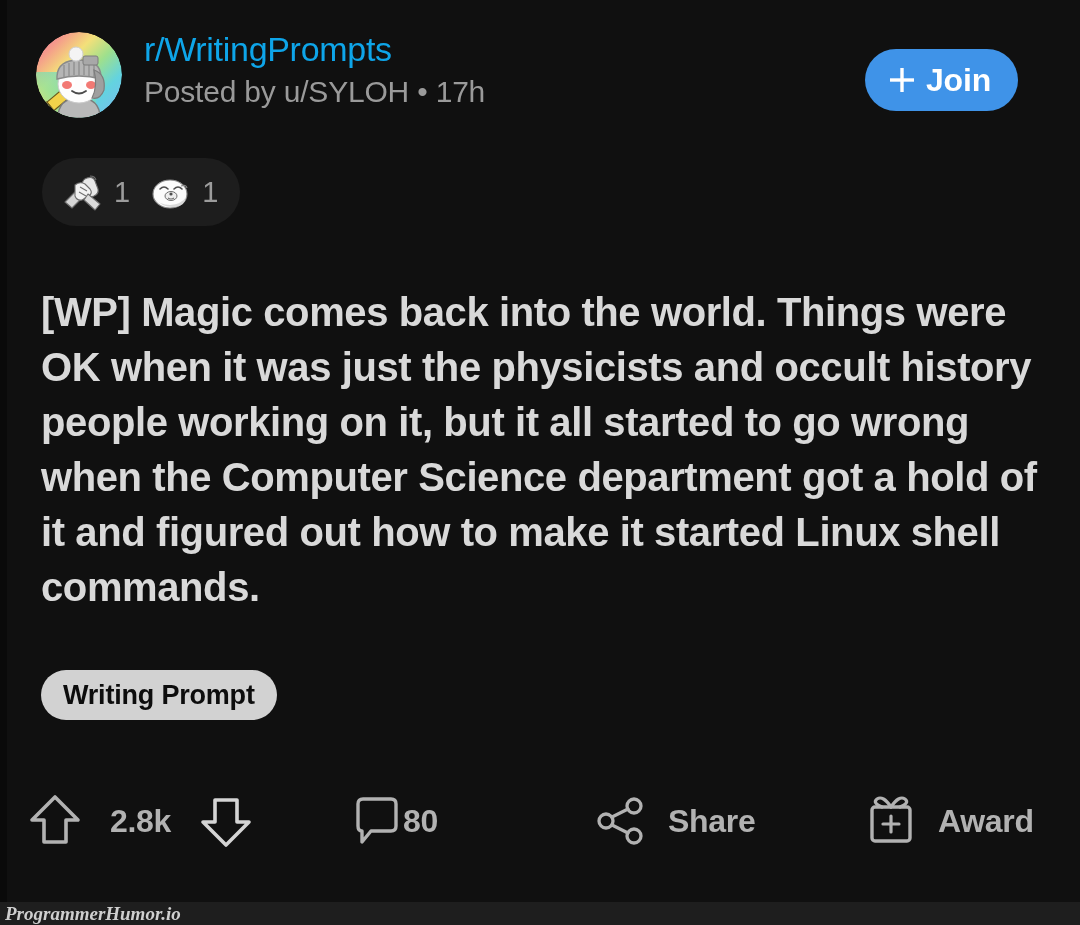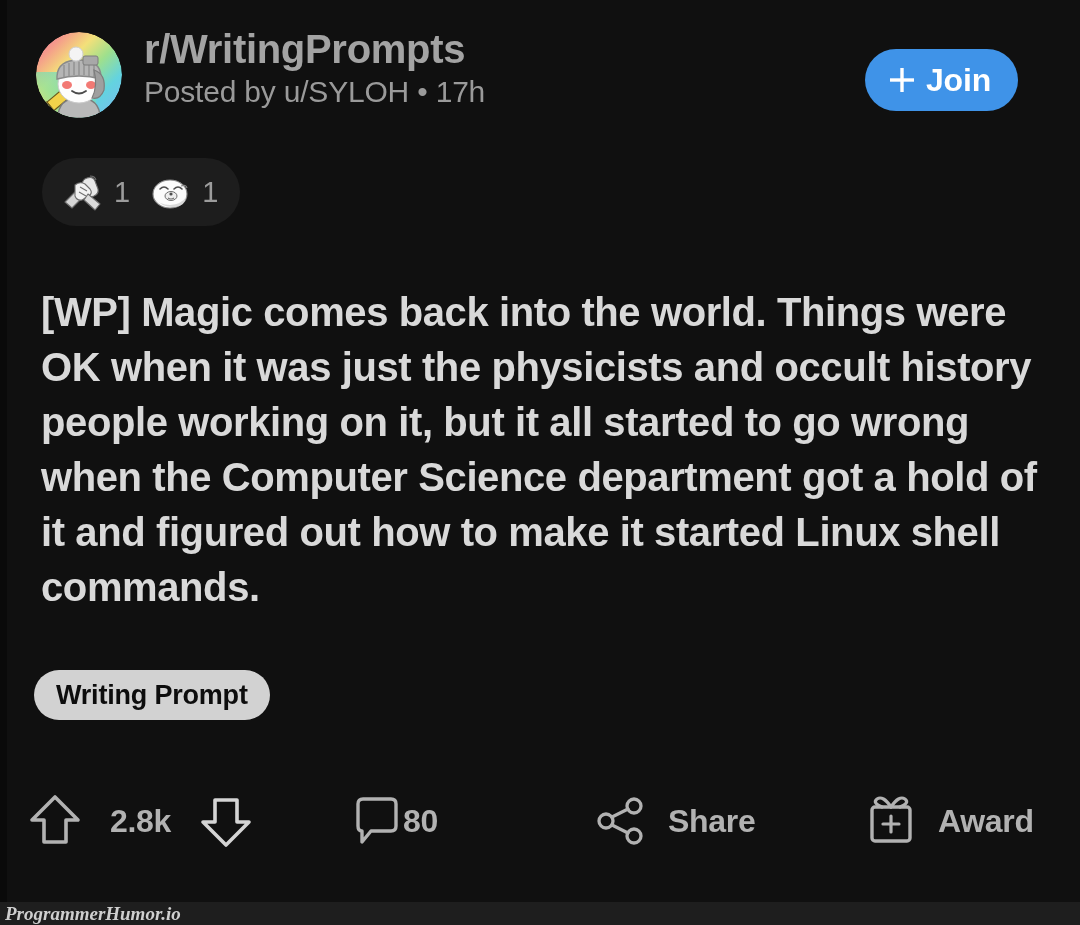--- a/index.html
+++ b/index.html
@@ -42,23 +42,23 @@
     border-radius: 50%;
     overflow: hidden;
   }
   .avatar svg { display: block; }
   .sub-block {
     position: absolute;
     left: 108px;
     top: -4px;
   }
   .sub-name {
-    font-size: 40px;
-    font-weight: 700;
-    color: #a3a3a3;
+    font-size: 34px;
+    font-weight: 400;
+    color: #0ea5e9;
     letter-spacing: -0.3px;
     line-height: 46px;
     white-space: nowrap;
   }
   .posted-by {
     font-size: 30px;
     font-weight: 400;
     color: #9a9a9a;
     letter-spacing: -0.2px;
     line-height: 40px;
@@ -128,21 +128,21 @@
     font-size: 40px;
     font-weight: 700;
     line-height: 55px;
     color: #d9d9d9;
     letter-spacing: -0.4px;
   }
 
   
   .flair {
     position: absolute;
-    left: 34px;
+    left: 41px;
     top: 670px;
     display: inline-flex;
     align-items: center;
     height: 50px;
     padding: 0 22px;
     background: #d2d2d2;
     border-radius: 25px;
     cursor: pointer;
   }
   .flair-label {

